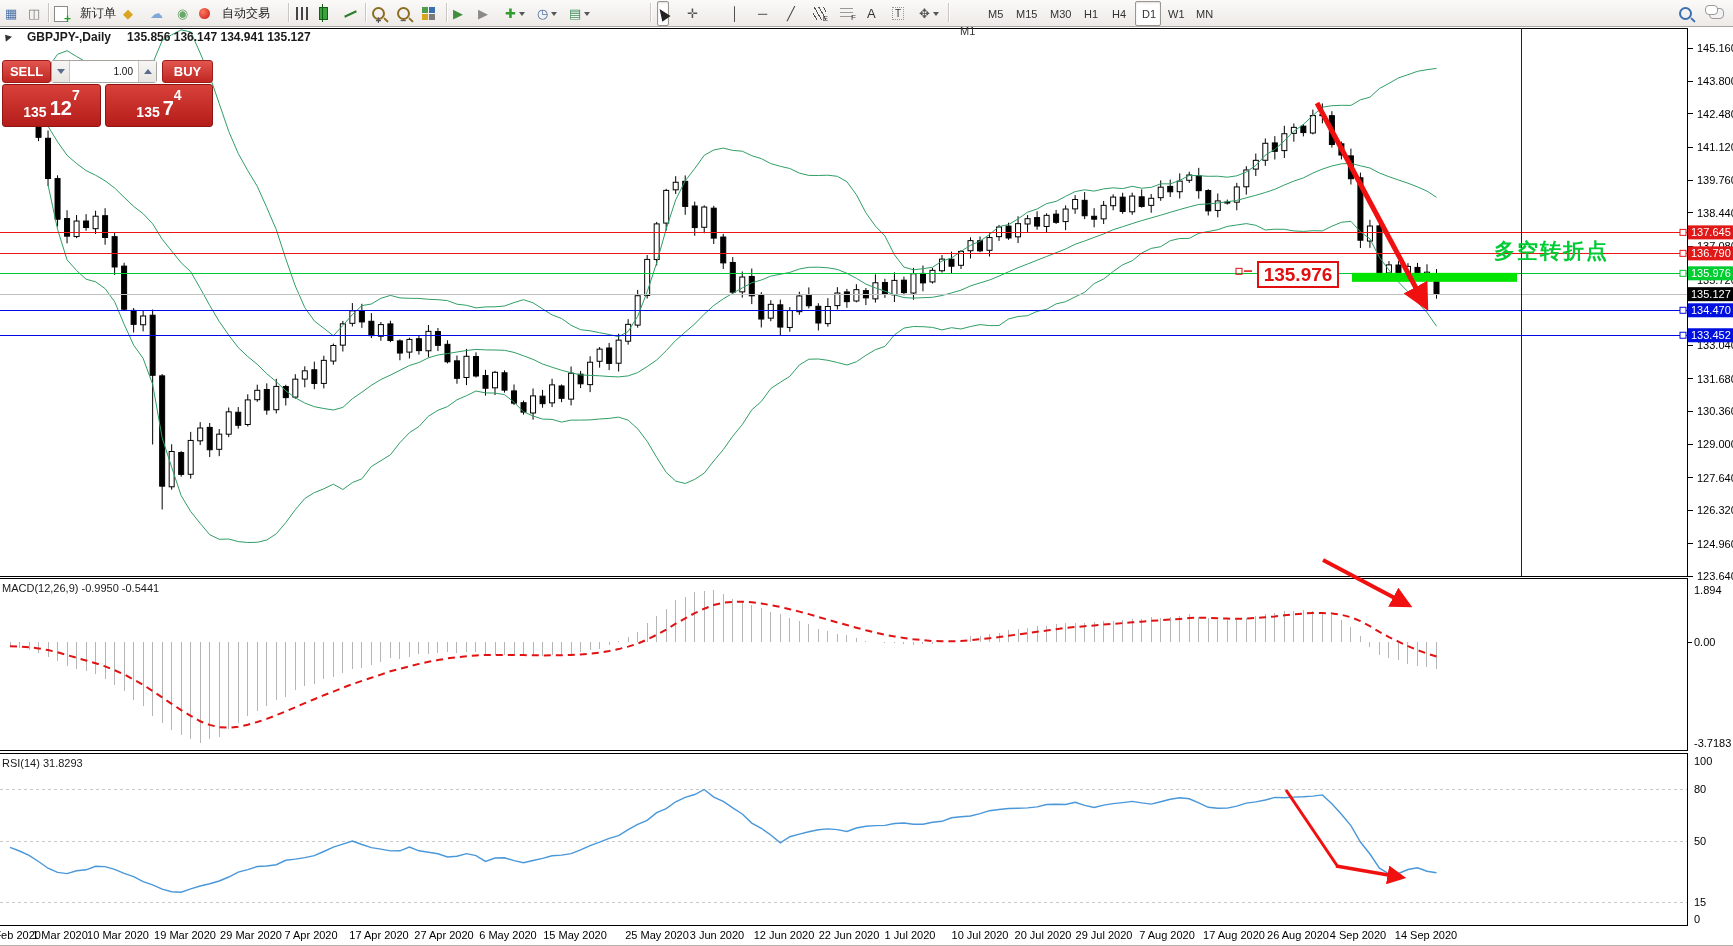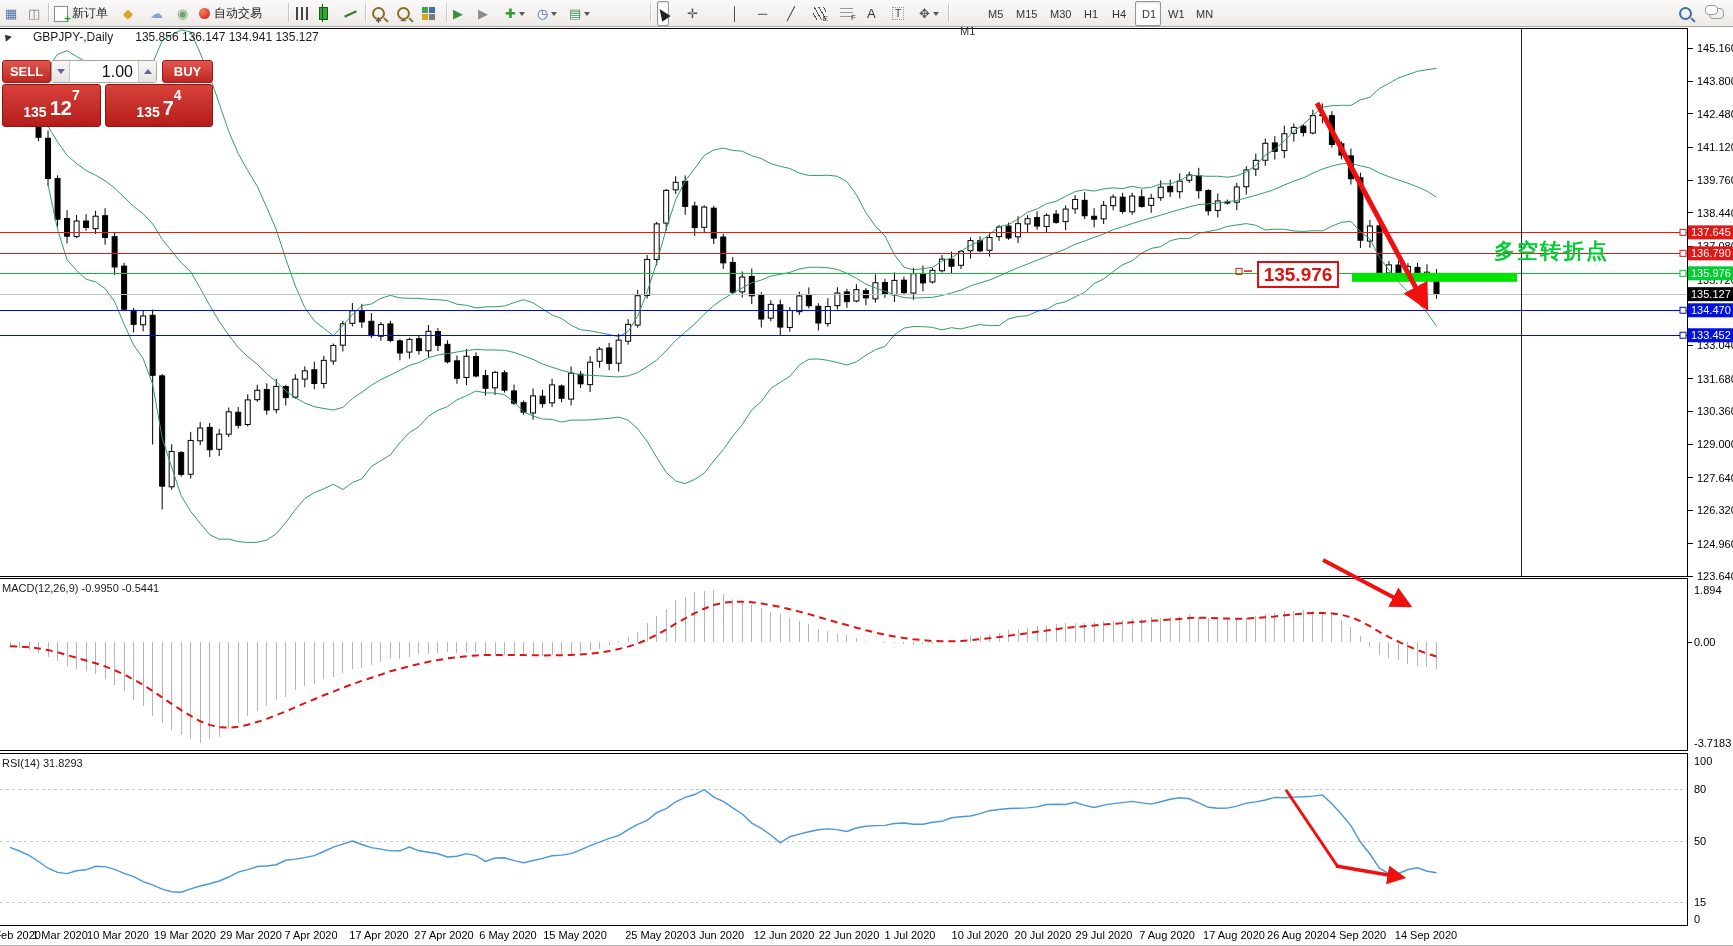--- a/index.html
+++ b/index.html
@@ -4,21 +4,21 @@
 <style>
   html,body{margin:0;padding:0;background:#e8e6e3;}
   #screen{position:relative;width:1733px;height:946px;background:#ffffff;overflow:hidden;
           font-family:"Liberation Sans",sans-serif;}
   
   #toolbar{position:absolute;left:0;top:0;width:1733px;height:26px;
            background:linear-gradient(#fbfaf9,#edeae7);border-bottom:1px solid #a9a5a0;z-index:30;}
   .tb-item{position:absolute;top:1px;height:23px;display:flex;align-items:center;justify-content:center;
            border:1px solid transparent;border-radius:2px;font-size:12px;color:#333;cursor:default;}
   .tb-item .g{font-size:13px;line-height:13px;}
-  .tb-item .lbl{margin-left:4px;font-size:12px;color:#222;white-space:nowrap;}
+  .tb-item .lbl{margin-left:12px;font-size:12px;color:#222;white-space:nowrap;}
   .tb-sep{position:absolute;top:3px;width:1px;height:19px;background:#c9c5c0;border-right:1px solid #fff;}
   .tb-item.active{border:1px solid #9a968f;background:#fff;box-shadow:inset 0 1px 2px #00000022;}
   .tf{font-size:11px;color:#333;padding:0 4px;}
   .dd{width:0;height:0;border-left:3px solid transparent;border-right:3px solid transparent;
       border-top:4px solid #555;margin-left:3px;}
   
   .doc-plus{width:12px;height:14px;background:#fff;border:1px solid #8a8a8a;position:relative;}
   .doc-plus::after{content:"+";position:absolute;right:-4px;bottom:-5px;color:#1f9e1f;font-weight:bold;font-size:12px;}
   .auto-dot{width:11px;height:11px;border-radius:50%;background:radial-gradient(circle at 35% 35%,#ff7a5e,#c41717);}
   .bars-icon{width:13px;height:13px;background:repeating-linear-gradient(90deg,#444 0 2px,transparent 2px 5px);}
@@ -44,39 +44,39 @@
   .fibo-icon::after{content:"F";position:absolute;right:-3px;bottom:-3px;font-size:8px;color:#333;}
   .dotted-box{border:1px dotted #999;padding:0 2px;font-size:10px;color:#333;}
   .chat-icon{width:13px;height:9px;background:#f2f2f2;border:1px solid #9a9a9a;border-radius:4px;position:relative;}
   .chat-icon::after{content:"";position:absolute;left:-5px;top:-4px;width:11px;height:8px;background:#fff;
                     border:1px solid #9a9a9a;border-radius:4px;}
   
   #chart{position:absolute;left:0;top:0;z-index:1;}
   svg text{font-family:"Liberation Sans",sans-serif;}
   
   #symbol-header{position:absolute;left:3px;top:30px;z-index:20;font-size:12px;color:#1a1a1a;
-                 display:flex;align-items:center;gap:22px;white-space:nowrap;}
+                 display:flex;align-items:center;gap:16px;white-space:nowrap;font-weight:bold;}
   .sym-arrow{width:0;height:0;border-left:4px solid transparent;border-right:4px solid transparent;
              border-bottom:6px solid #333;transform:rotate(-40deg);display:inline-block;}
   
   #trade-panel{position:absolute;left:2px;top:60px;width:215px;height:64px;z-index:25;}
   .tp-btn{position:absolute;top:0;height:21px;border-radius:3px;color:#fff;font-weight:bold;font-size:13px;
           display:flex;align-items:center;justify-content:center;
           background:linear-gradient(#e2564f,#c02622);border:1px solid #9e1d1a;cursor:pointer;}
   #sell-btn{left:0;width:47px;}
   #buy-btn{left:160px;width:49px;}
   .stepper{position:absolute;left:49px;top:0;width:104px;height:21px;background:#fff;border:1px solid #a8a49e;
            border-radius:3px;display:flex;}
   .st-btn{width:17px;height:100%;background:linear-gradient(#f7f6f5,#e8e5e1);display:flex;align-items:center;
           justify-content:center;cursor:pointer;}
   .st-btn.left{border-right:1px solid #c9c5c0;}
   .st-btn.right{border-left:1px solid #c9c5c0;}
   .tri-dn{width:0;height:0;border-left:4px solid transparent;border-right:4px solid transparent;border-top:5px solid #5b6b8c;}
   .tri-up{width:0;height:0;border-left:4px solid transparent;border-right:4px solid transparent;border-bottom:5px solid #5b6b8c;}
-  .st-field{flex:1;border:none;outline:none;text-align:right;font-size:16px;padding-right:5px;width:60px;
+  .st-field{flex:1;border:none;outline:none;text-align:right;font-size:10px;padding-right:5px;width:60px;
             font-family:"Liberation Sans",sans-serif;color:#111;}
   .tp-price{position:absolute;top:24px;height:38px;border-radius:3px;color:#fff;
             background:linear-gradient(#d8403a,#b51d1a);border:1px solid #8e1512;
             display:flex;align-items:flex-end;justify-content:center;padding-bottom:3px;cursor:pointer;}
   #sell-price{left:0;width:97px;}
   #buy-price{left:103px;width:106px;}
   .pp{font-size:14px;font-weight:bold;margin-right:3px;margin-bottom:3px;}
   .pm{font-size:20px;font-weight:bold;line-height:30px;}
   .ps{font-size:14px;font-weight:bold;align-self:flex-start;margin-top:2px;}
 </style>

